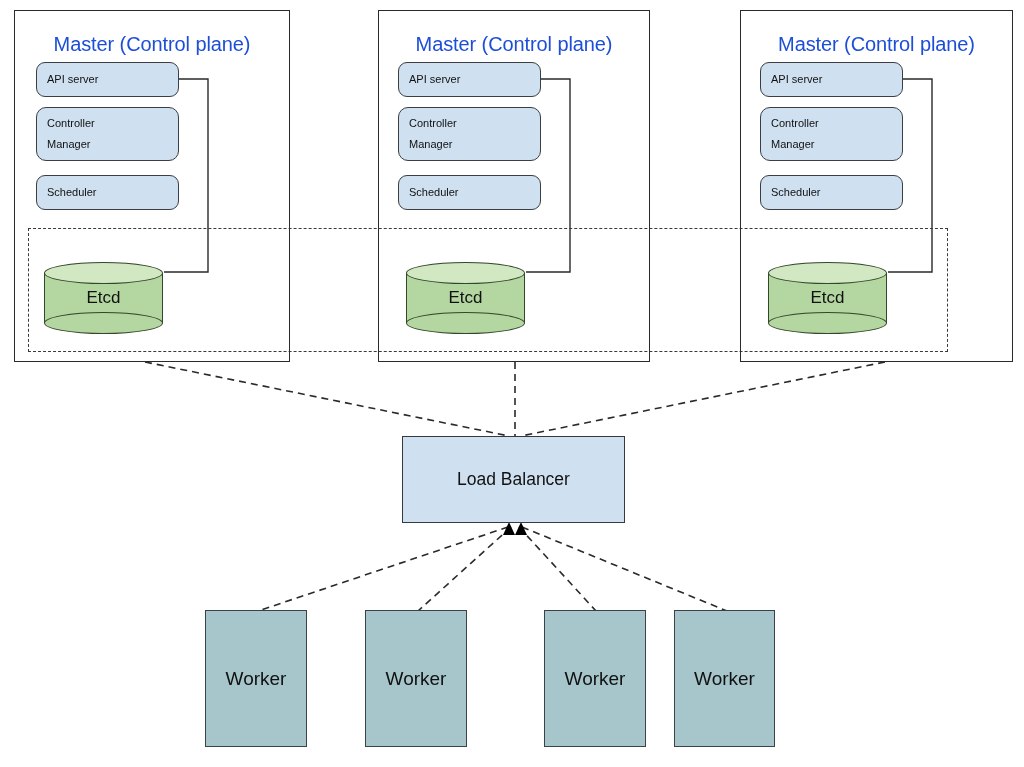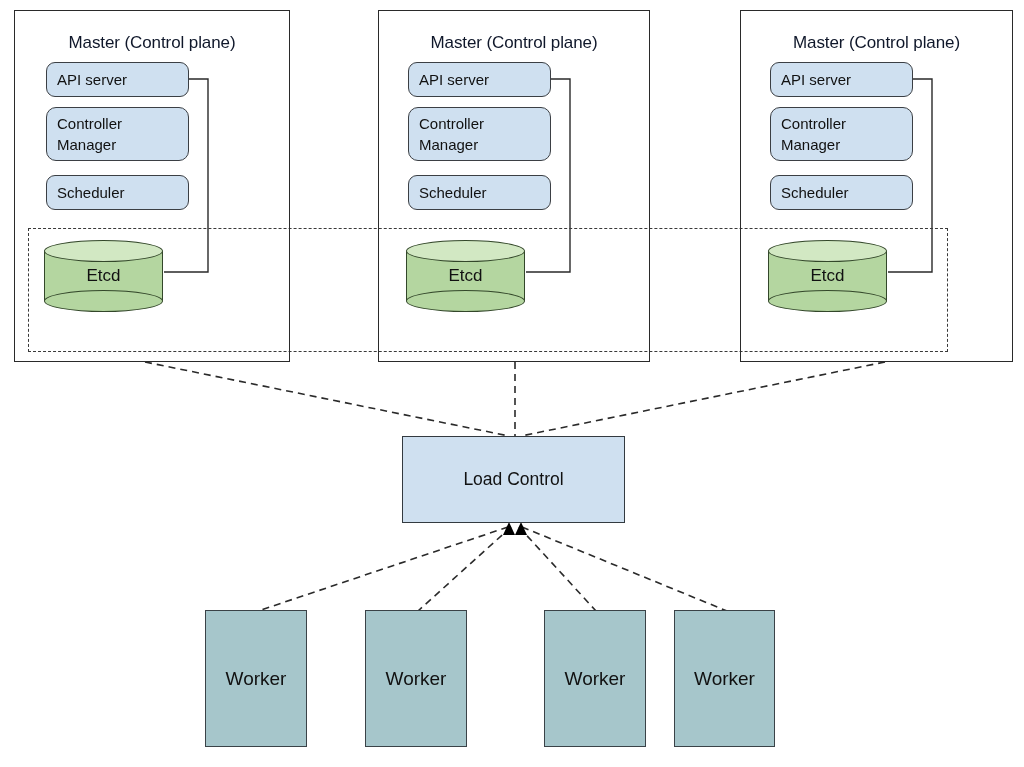--- a/index.html
+++ b/index.html
@@ -36,52 +36,52 @@
   .master-box {
     border: 1.3px solid #2a2a2a;
     background: transparent;
   }
   .master-title {
     position: absolute;
     top: 22px;
     left: 0;
     width: 100%;
     text-align: center;
-    font-size: 17px;
-    color: #0f172a;
+    font-size: 20px;
+    color: #1d4ed8;
     line-height: 1.15;
     letter-spacing: -0.1px;
   }
 
   
   .component {
     border: 1.4px solid #3b3f44;
     border-radius: 9px;
     background: #cfe0f0;
     color: #111111;
-    font-size: 15px;
+    font-size: 11px;
     line-height: 21px;
     display: flex;
     align-items: center;
     padding-left: 10px;
     box-sizing: border-box;
-    margin-left: 10px;
   }
   .component.two-line {
     align-items: center;
     border-radius: 10px;
   }
   .component .txt {
     display: block;
     white-space: pre-line;
   }
 
   
   .cylinder {
     position: absolute;
+    margin-top: 22px;
   }
   .cyl-body {
     position: absolute;
     left: 0;
     top: 11px;
     width: 100%;
     height: calc(100% - 22px);
     background: #b4d6a0;
     border-left: 1.4px solid #33472a;
     border-right: 1.4px solid #33472a;
@@ -234,21 +234,21 @@
     <span class="txt">Scheduler</span>
   </div>
   <div class="node cylinder" style="left:768px; top:240px; width:119px; height:72px;">
     <div class="cyl-body"></div>
     <div class="cyl-bottom"></div>
     <div class="cyl-top"></div>
     <div class="cyl-label">Etcd</div>
   </div>
 
   <div class="node loadbalancer" style="left:402px; top:436px; width:223px; height:87px;">
-    <span>Load Control</span>
+    <span>Load Balancer</span>
   </div>
 
   <div class="node worker" style="left:205px; top:610px; width:102px; height:137px;">
     <span>Worker</span>
   </div>
   <div class="node worker" style="left:365px; top:610px; width:102px; height:137px;">
     <span>Worker</span>
   </div>
   <div class="node worker" style="left:544px; top:610px; width:102px; height:137px;">
     <span>Worker</span>

